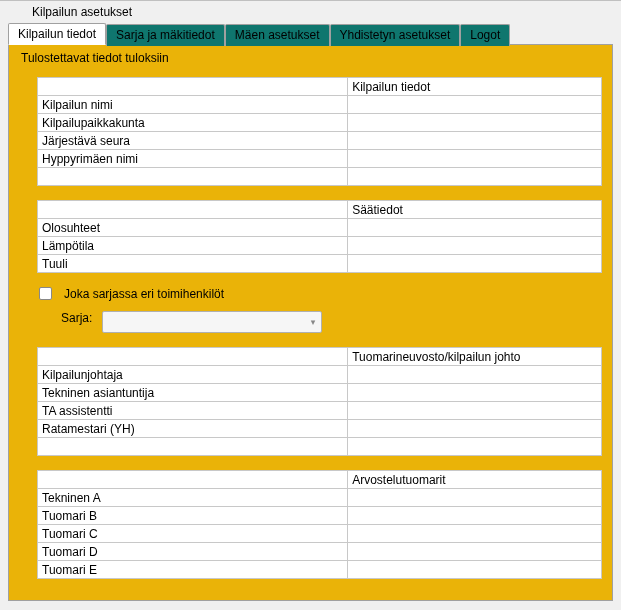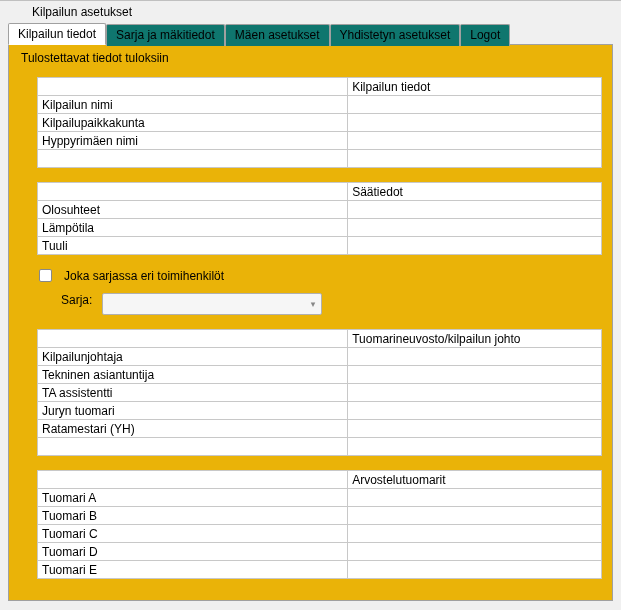--- a/index.html
+++ b/index.html
@@ -157,20 +157,24 @@
         </tr>
         <tr>
               <td>Kilpailun nimi</td>
               <td></td>
             </tr>
         <tr>
               <td>Kilpailupaikkakunta</td>
               <td></td>
             </tr>
         <tr>
+              <td>Järjestävä seura</td>
+              <td></td>
+            </tr>
+        <tr>
               <td>Hyppyrimäen nimi</td>
               <td></td>
             </tr>
         <tr>
               <td></td>
               <td></td>
             </tr>
       </tbody>
         </table>
 
@@ -228,24 +232,20 @@
             </tr>
         <tr>
               <td>Tekninen asiantuntija</td>
               <td></td>
             </tr>
         <tr>
               <td>TA assistentti</td>
               <td></td>
             </tr>
         <tr>
-              <td>Juryn tuomari</td>
-              <td></td>
-            </tr>
-        <tr>
               <td>Ratamestari (YH)</td>
               <td></td>
             </tr>
         <tr>
               <td></td>
               <td></td>
             </tr>
       </tbody>
         </table>
 
@@ -253,21 +253,21 @@
         <colgroup>
             <col class="label">
             <col class="value">
           </colgroup>
         <tbody>
             <tr>
           <th class="hdr"></th>
           <th class="hdr">Arvostelutuomarit</th>
         </tr>
         <tr>
-              <td>Tuomari A</td>
+              <td>Tekninen A</td>
               <td></td>
             </tr>
         <tr>
               <td>Tuomari B</td>
               <td></td>
             </tr>
         <tr>
               <td>Tuomari C</td>
               <td></td>
             </tr>

